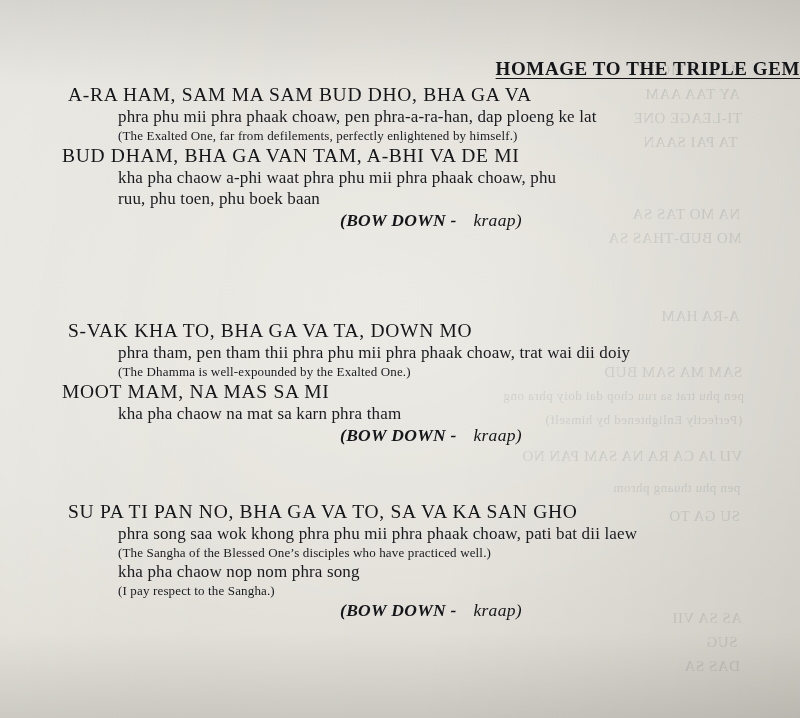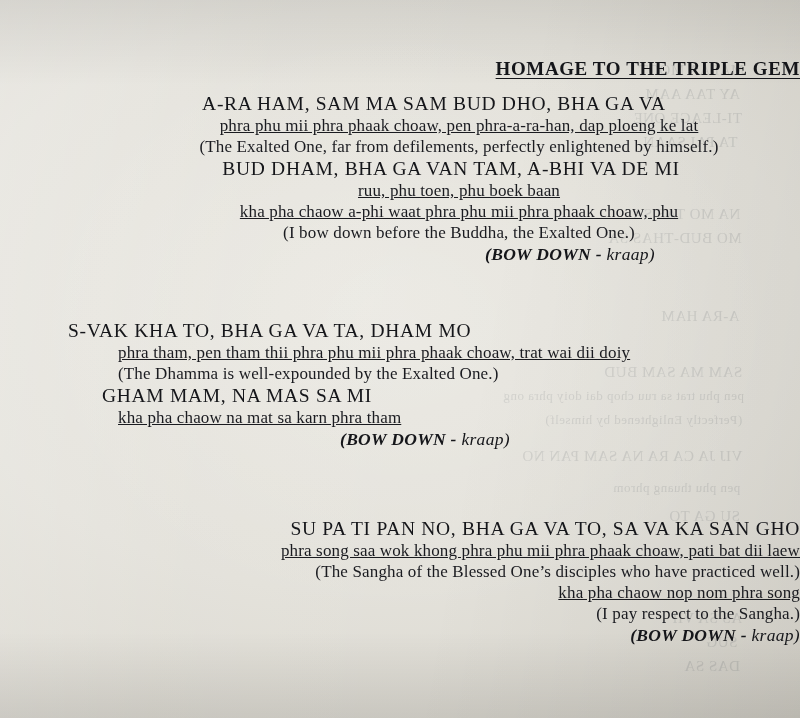--- a/index.html
+++ b/index.html
@@ -78,51 +78,51 @@
     width: 800px;
   }
 
   .pali {
     font-size: 19.5px;
     color: #15161a;
     letter-spacing: 0.7px;
     margin: 0 0 1px 0;
     padding-left: 68px;
   }
-  .pali.indent-2 { padding-left: 62px; margin-left: 40px; }
+  .pali.indent-2 { padding-left: 62px; }
 
   .trans {
     font-size: 17px;
     color: #1a1b20;
     margin: 0 0 1px 0;
     padding-left: 118px;
     letter-spacing: 0.15px;
-    text-decoration: underline;
   }
 
   .gloss {
-    font-size: 17px;
+    font-size: 13px;
     color: #1a1b20;
     margin: 0 0 1px 0;
     padding-left: 118px;
     letter-spacing: 0.15px;
   }
 
   .bow {
     font-size: 17.5px;
     font-style: italic;
     font-weight: bold;
     color: #15161a;
     margin: 0;
     padding-left: 340px;
     letter-spacing: 0.3px;
   }
   .bow .kraap {
     font-weight: normal;
     font-style: italic;
+    margin-left: 12px;
   }
 </style>
 </head>
 <body>
 
 <div id="page">
 
   <div class="bleed" style="top:62px; right:56px; font-size:15px;">MAI AA MOOT</div>
   <div class="bleed" style="top:86px; right:60px; font-size:15px;">AY TAA AAM</div>
   <div class="bleed" style="top:110px; right:58px; font-size:15px;">TI-LEAGE ONE</div>
@@ -137,41 +137,40 @@
   <div class="bleed" style="top:480px; right:60px; font-size:13px;">pen phu thuang phrom</div>
   <div class="bleed" style="top:508px; right:60px; font-size:15px;">SU GA TO</div>
   <div class="bleed" style="top:610px; right:58px; font-size:15px;">AS SA VII</div>
   <div class="bleed" style="top:634px; right:62px; font-size:15px;">SUG</div>
   <div class="bleed" style="top:658px; right:60px; font-size:15px;">DAS SA</div>
 
   <div class="content">
 
     <div class="doc-title">HOMAGE TO THE TRIPLE GEM</div>
 
-    <div class="block" style="top:93px;text-align:center;">
+    <div class="block" style="top:84px;">
       <p class="pali">A-RA HAM, SAM MA SAM BUD DHO, BHA GA VA</p>
       <p class="trans">phra phu mii phra phaak choaw, pen phra-a-ra-han, dap ploeng ke lat</p>
       <p class="gloss">(The Exalted One, far from defilements, perfectly enlightened by himself.)</p>
       <p class="pali indent-2">BUD DHAM, BHA GA VAN TAM, A-BHI VA DE MI</p>
+      <p class="trans">kha pha chaow a-phi waat phra phu mii phra phaak choaw, phu</p>
       <p class="trans">ruu, phu toen, phu boek baan</p>
-      <p class="trans">kha pha chaow a-phi waat phra phu mii phra phaak choaw, phu</p>
-      <p class="gloss">(I bow down before the Buddha, the Exalted One.)</p>
       <p class="bow"><span>(BOW DOWN -</span><span class="kraap"> kraap)</span></p>
     </div>
 
     <div class="block" style="top:320px;">
-      <p class="pali">S-VAK KHA TO, BHA GA VA TA, DHAM MO</p>
+      <p class="pali">S-VAK KHA TO, BHA GA VA TA, DOWN MO</p>
       <p class="trans">phra tham, pen tham thii phra phu mii phra phaak choaw, trat wai dii doiy</p>
       <p class="gloss">(The Dhamma is well-expounded by the Exalted One.)</p>
-      <p class="pali indent-2">GHAM MAM, NA MAS SA MI</p>
+      <p class="pali indent-2">MOOT MAM, NA MAS SA MI</p>
       <p class="trans">kha pha chaow na mat sa karn phra tham</p>
       <p class="bow"><span>(BOW DOWN -</span><span class="kraap"> kraap)</span></p>
     </div>
 
-    <div class="block" style="top:518px;text-align:right;">
+    <div class="block" style="top:501px;">
       <p class="pali">SU PA TI PAN NO, BHA GA VA TO, SA VA KA SAN GHO</p>
       <p class="trans">phra song saa wok khong phra phu mii phra phaak choaw, pati bat dii laew</p>
       <p class="gloss">(The Sangha of the Blessed One’s disciples who have practiced well.)</p>
       <p class="trans">kha pha chaow nop nom phra song</p>
       <p class="gloss">(I pay respect to the Sangha.)</p>
       <p class="bow"><span>(BOW DOWN -</span><span class="kraap"> kraap)</span></p>
     </div>
 
   </div>
 </div>

